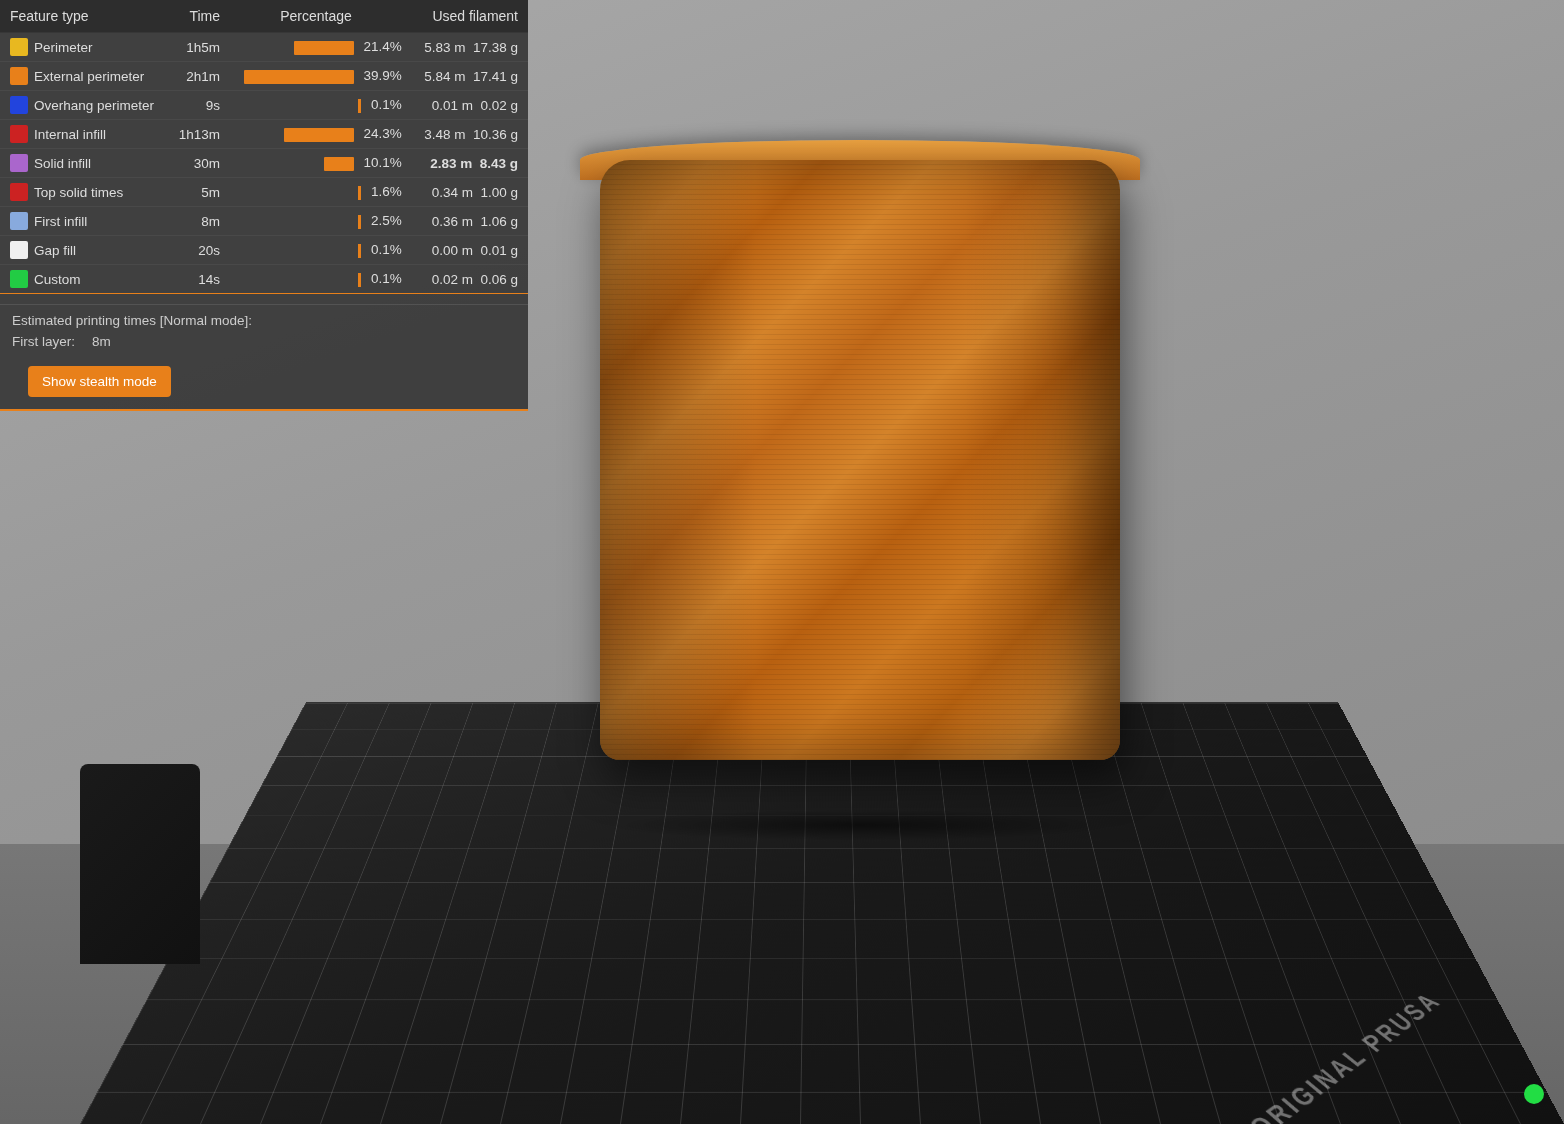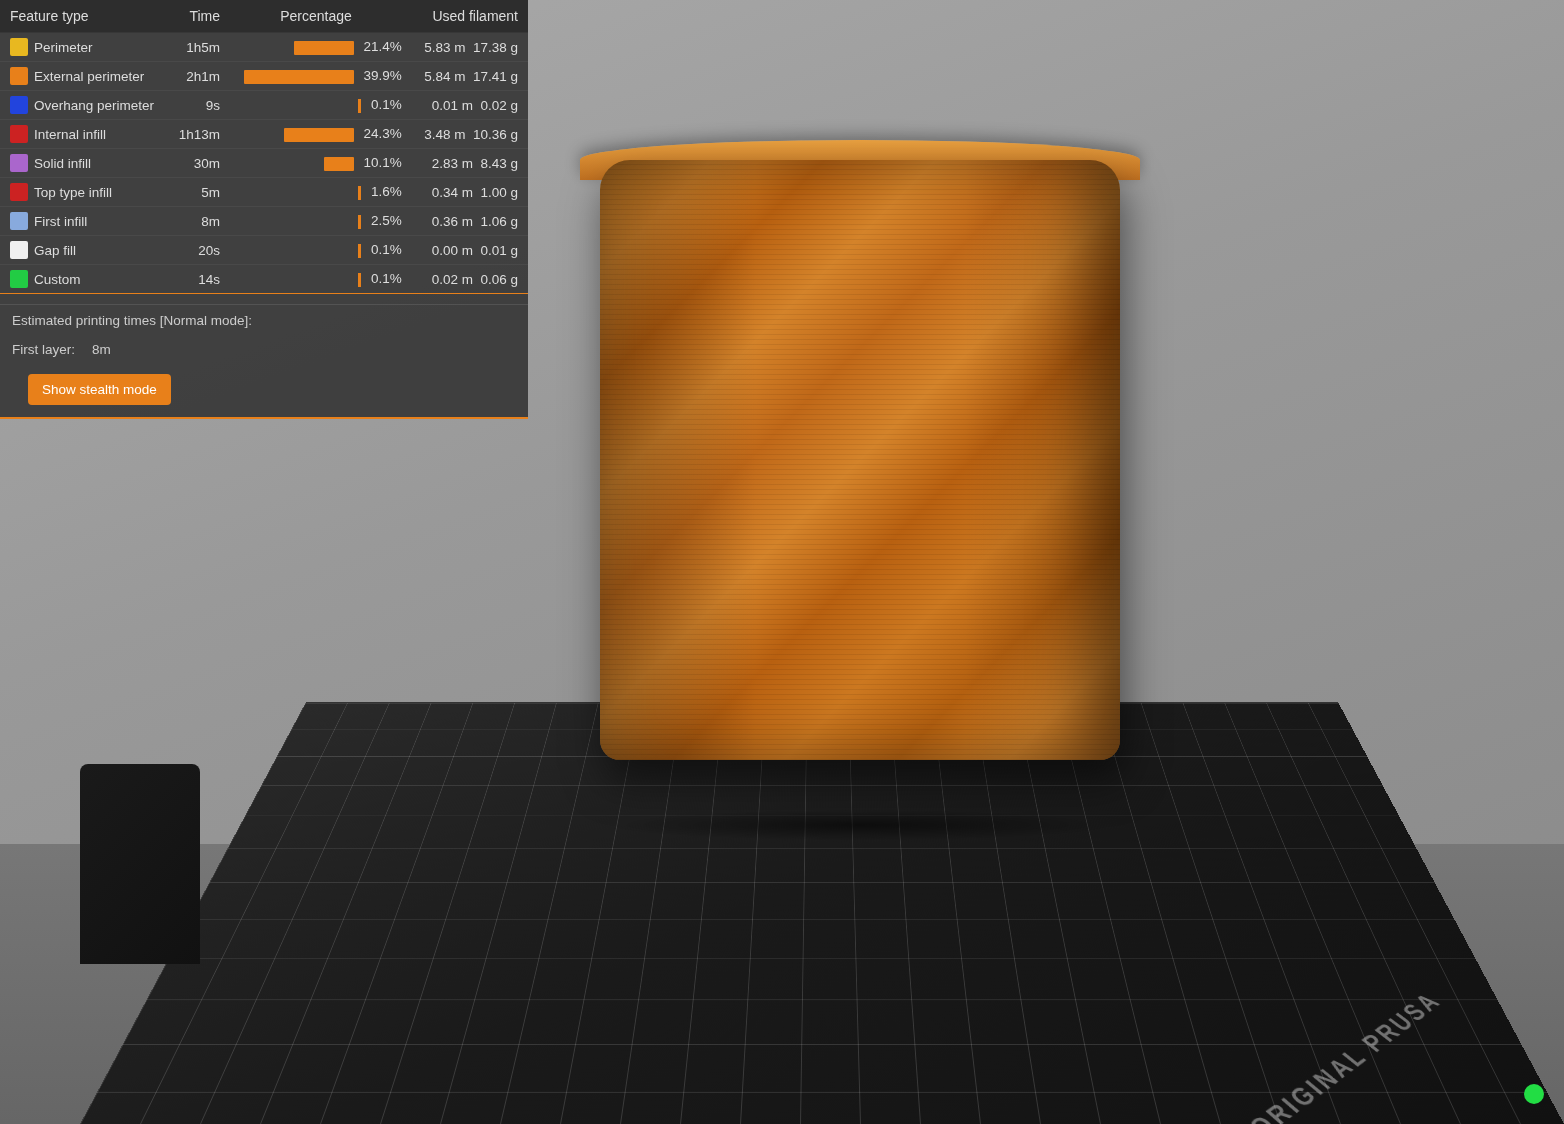--- a/index.html
+++ b/index.html
@@ -252,21 +252,21 @@
     }
 
     .summary-section {
       padding: 8px 12px 6px 12px;
       border-top: 1px solid rgba(255,255,255,0.1);
     }
 
     .summary-text {
       font-size: 13.5px;
       color: #ccc;
-      margin-bottom: 14px;
+      margin-bottom: 6px;
     }
 
     .summary-row {
       display: flex;
       font-size: 13.5px;
       color: #ccc;
       margin-bottom: 3px;
     }
 
     .summary-label {
@@ -404,29 +404,29 @@
       <div class="feature-name-cell">
         <span class="color-swatch" style="background:#aa66cc;"></span>
         <span>Solid infill</span>
       </div>
     </td>
     <td class="num-right">30m</td>
     <td class="bar-cell" style="text-align:right; white-space:nowrap;margin-top:12px;">
       <span class="bar-inline" style="width:30px;"></span>
       <span style="margin-left:6px;">10.1%</span>
     </td>
-    <td class="num-right" style="white-space:nowrap;">
+    <td class="num-right" style="white-space:nowrap;font-weight:bold;">
       2.83 m&nbsp;&nbsp;8.43 g
     </td>
   </tr>
         <tr>
     <td>
       <div class="feature-name-cell">
         <span class="color-swatch" style="background:#cc2222;"></span>
-        <span>Top type infill</span>
+        <span>Top solid times</span>
       </div>
     </td>
     <td class="num-right">5m</td>
     <td class="bar-cell" style="text-align:right; white-space:nowrap;">
       <span class="bar-small"></span>
       <span style="margin-left:6px;">1.6%</span>
     </td>
     <td class="num-right" style="white-space:nowrap;">
       0.34 m&nbsp;&nbsp;1.00 g
     </td>

